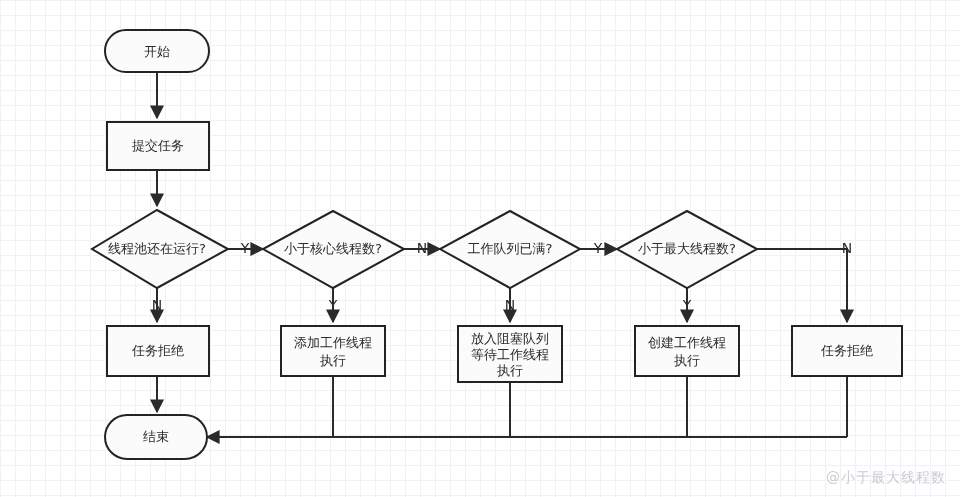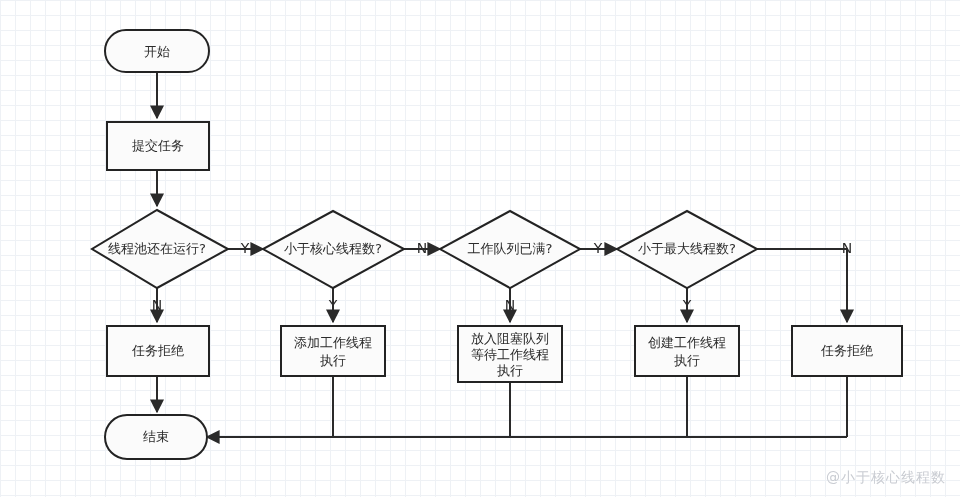--- a/index.html
+++ b/index.html
@@ -181,15 +181,15 @@
       </g>
 
       <g>
         <rect class="shape-stroke" x="105" y="415" width="102" height="44" rx="22" ry="22"></rect>
         <text class="node-text" x="156" y="437">结束</text>
       </g>
 
     </g>
   </svg>
 
-  <div class="watermark">@小于核心线程数</div>
+  <div class="watermark">@小于最大线程数</div>
 
 </div>
 
 </body></html>

